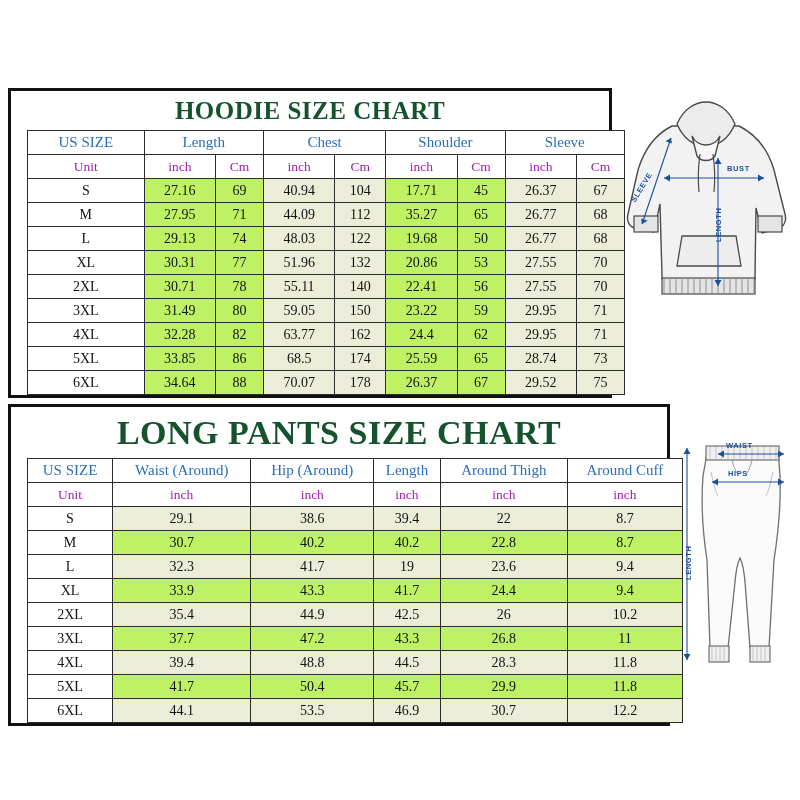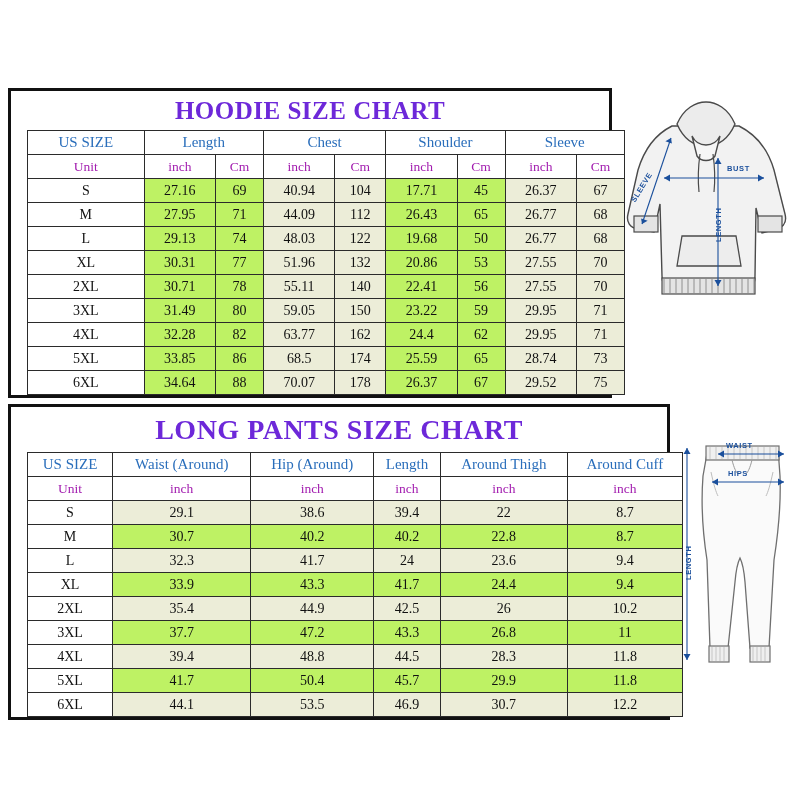--- a/index.html
+++ b/index.html
@@ -36,29 +36,29 @@
     left: 8px;
     top: 404px;
     width: 662px;
     border: 3px solid #111;
     background: #ffffff;
     box-sizing: border-box;
   }
 
   .chart-title {
     text-align: center;
-    color: #6d28d9;
+    color: #14532d;
     font-weight: bold;
     font-size: 25px;
     letter-spacing: 0.5px;
     padding: 6px 0 5px 0;
     font-family: "Liberation Serif", serif;
   }
   .pants-block .chart-title {
-    font-size: 28px;
+    font-size: 34px;
     padding: 7px 0 6px 0;
   }
 
   table.size-table {
     border-collapse: collapse;
     width: 100%;
     font-size: 13.5px;
     font-family: "Liberation Serif", serif;
     margin-left: 16px;
   }
@@ -168,21 +168,21 @@
           <td class="cell-blue">45</td>
           <td class="cell-cream">26.37</td>
           <td class="cell-cream">67</td>
         </tr>
         <tr>
           <td class="sizecell">M</td>
           <td class="cell-blue">27.95</td>
           <td class="cell-blue">71</td>
           <td class="cell-cream">44.09</td>
           <td class="cell-cream">112</td>
-          <td class="cell-blue">26.43</td>
+          <td class="cell-blue">35.27</td>
           <td class="cell-blue">65</td>
           <td class="cell-cream">26.77</td>
           <td class="cell-cream">68</td>
         </tr>
         <tr>
           <td class="sizecell">L</td>
           <td class="cell-blue">29.13</td>
           <td class="cell-blue">74</td>
           <td class="cell-cream">48.03</td>
           <td class="cell-cream">122</td>
@@ -356,21 +356,21 @@
           <td class="cell-blue">30.7</td>
           <td class="cell-blue">40.2</td>
           <td class="cell-blue">40.2</td>
           <td class="cell-blue">22.8</td>
           <td class="cell-blue">8.7</td>
         </tr>
         <tr>
           <td class="sizecell">L</td>
           <td class="cell-cream">32.3</td>
           <td class="cell-cream">41.7</td>
-          <td class="cell-cream">24</td>
+          <td class="cell-cream">19</td>
           <td class="cell-cream">23.6</td>
           <td class="cell-cream">9.4</td>
         </tr>
         <tr>
           <td class="sizecell">XL</td>
           <td class="cell-blue">33.9</td>
           <td class="cell-blue">43.3</td>
           <td class="cell-blue">41.7</td>
           <td class="cell-blue">24.4</td>
           <td class="cell-blue">9.4</td>

